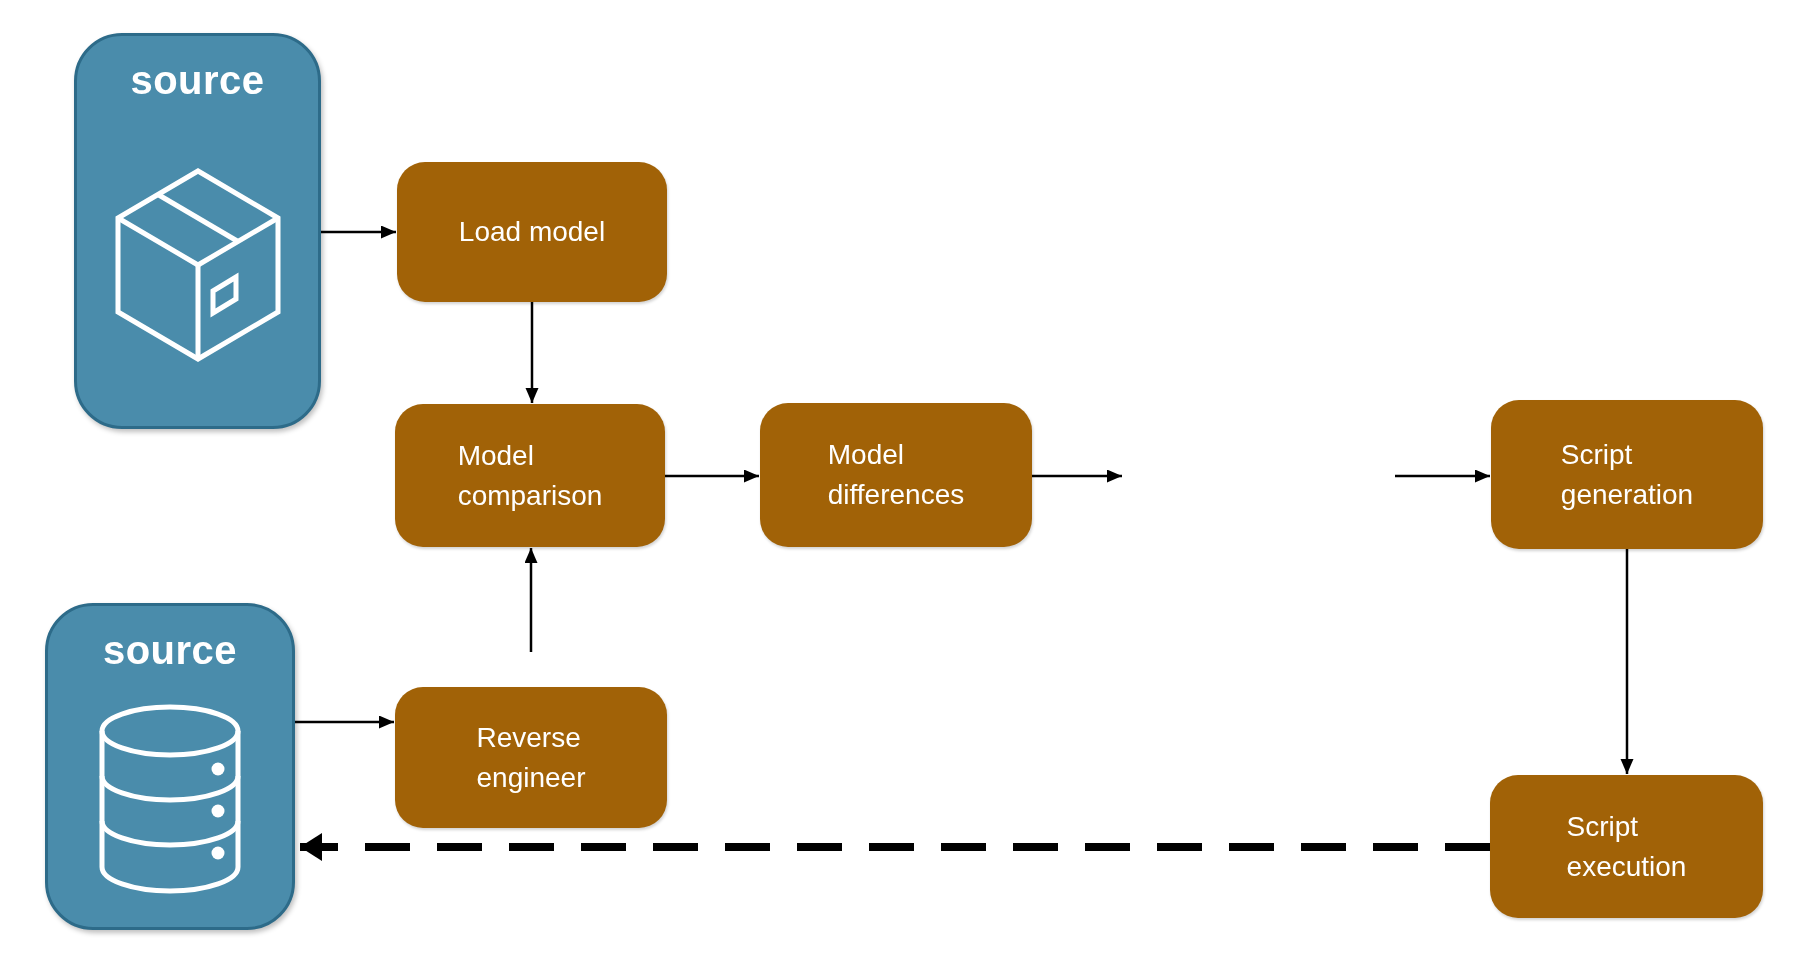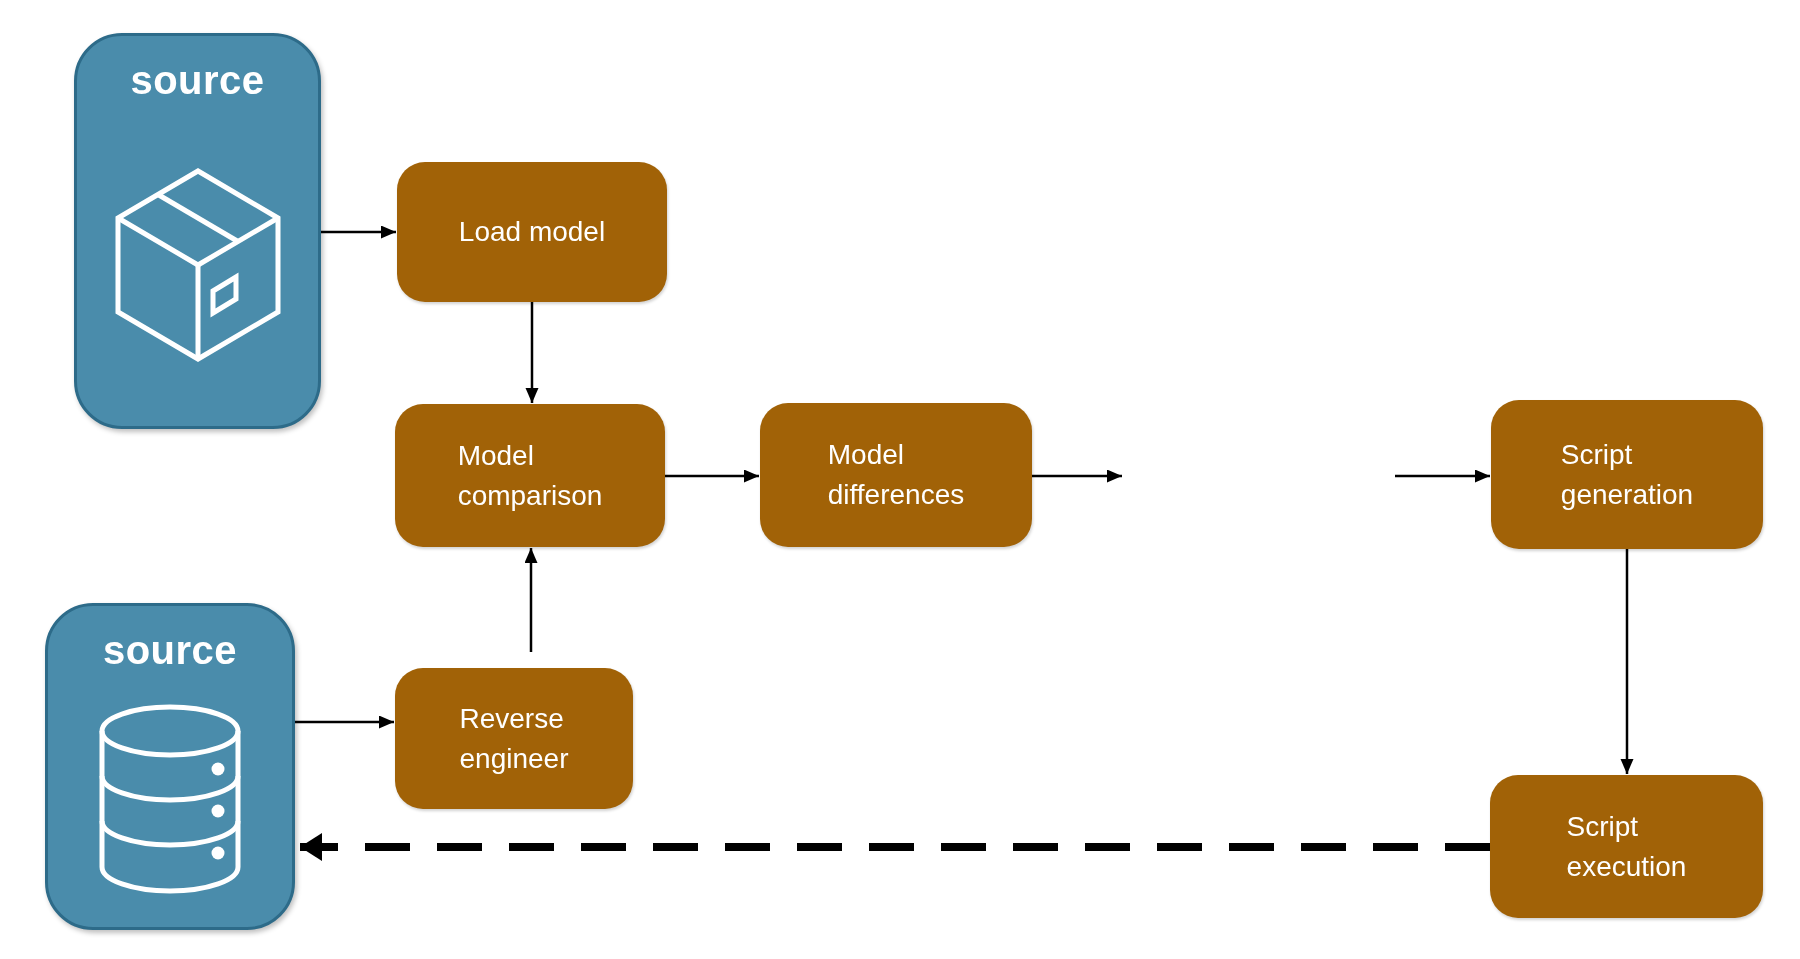--- a/index.html
+++ b/index.html
@@ -58,21 +58,21 @@
     align-items: center;
     justify-content: center;
     width: 100%;
   }
   
   .n-load        { left: 397px;  top: 162px; width: 270px; height: 140px; }
   .n-comparison  { left: 395px;  top: 404px; width: 270px; height: 143px; }
   .n-differences { left: 760px;  top: 403px; width: 272px; height: 144px; }
   .n-deployment  { left: 1123px; top: 404px; width: 272px; height: 141px; }
   .n-scriptgen   { left: 1491px; top: 400px; width: 272px; height: 149px; }
-  .n-reverse     { left: 395px;  top: 668px; width: 238px; height: 141px; }
+  .n-reverse     { left: 395px;  top: 687px; width: 272px; height: 141px; }
   .n-scriptexec  { left: 1490px; top: 775px; width: 273px; height: 143px; }
   .e-source      { left: 30px;   top: 33px;  width: 247px; height: 396px; margin-left: 44px; }
   .e-target      { left: 45px;   top: 603px; width: 250px; height: 327px; }
 </style>
 </head>
 <body>
 
 <div class="canvas">
 
   <svg class="arrow-layer" viewBox="0 0 1800 959" xmlns="http://www.w3.org/2000/svg">

